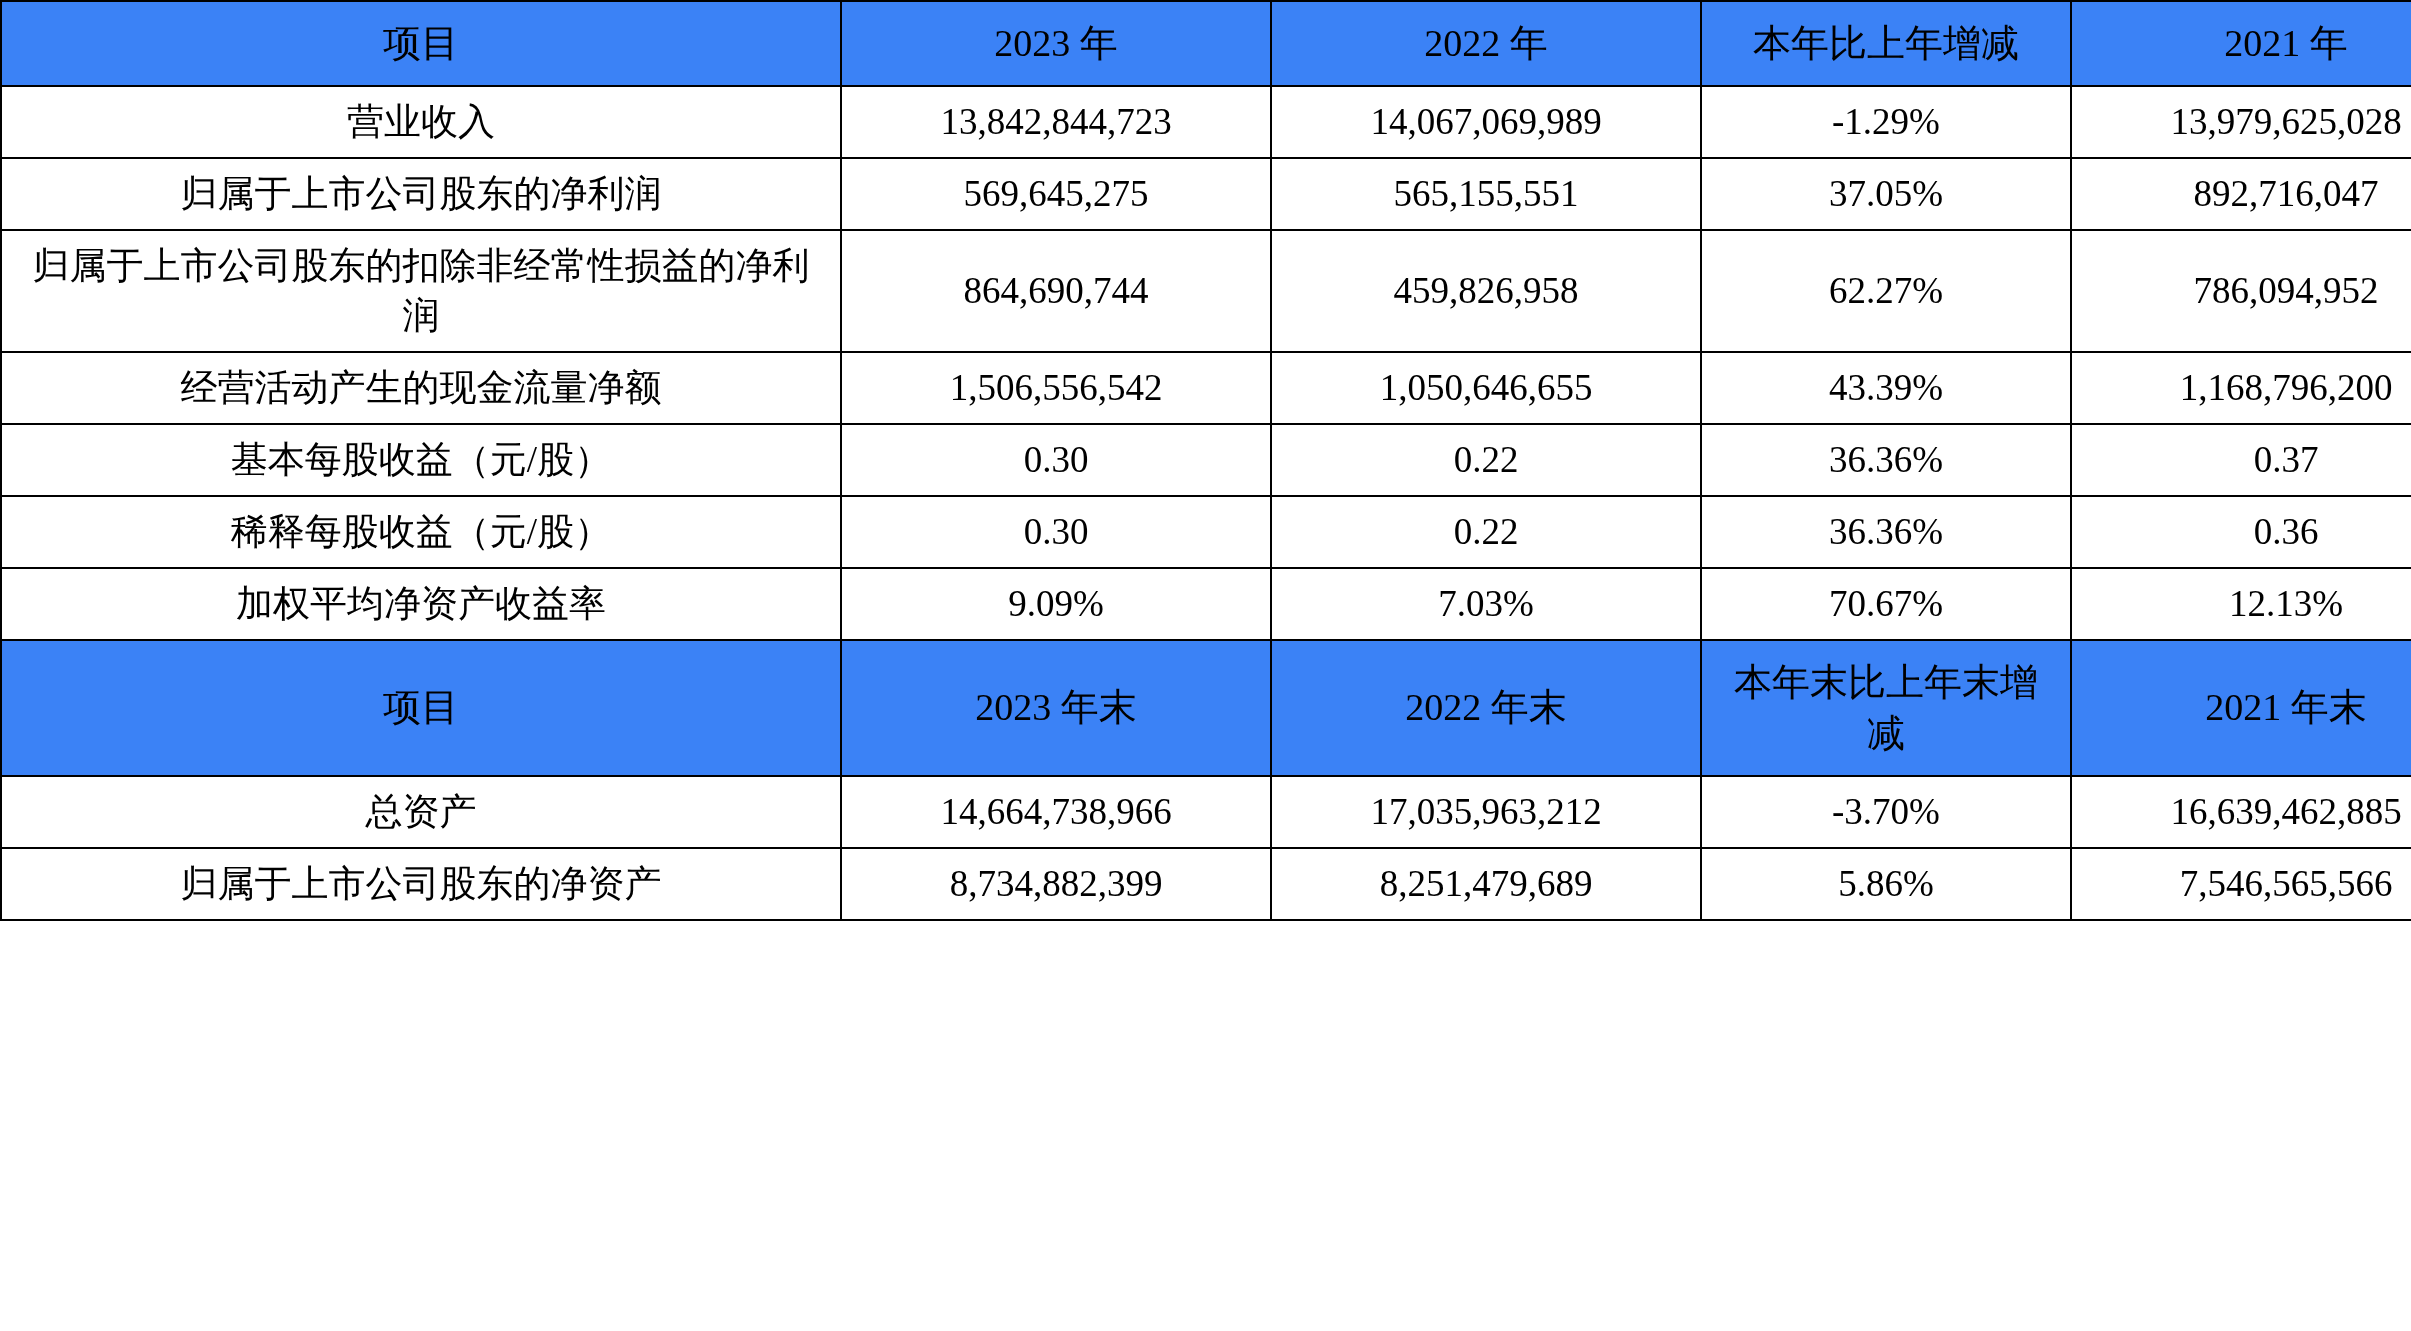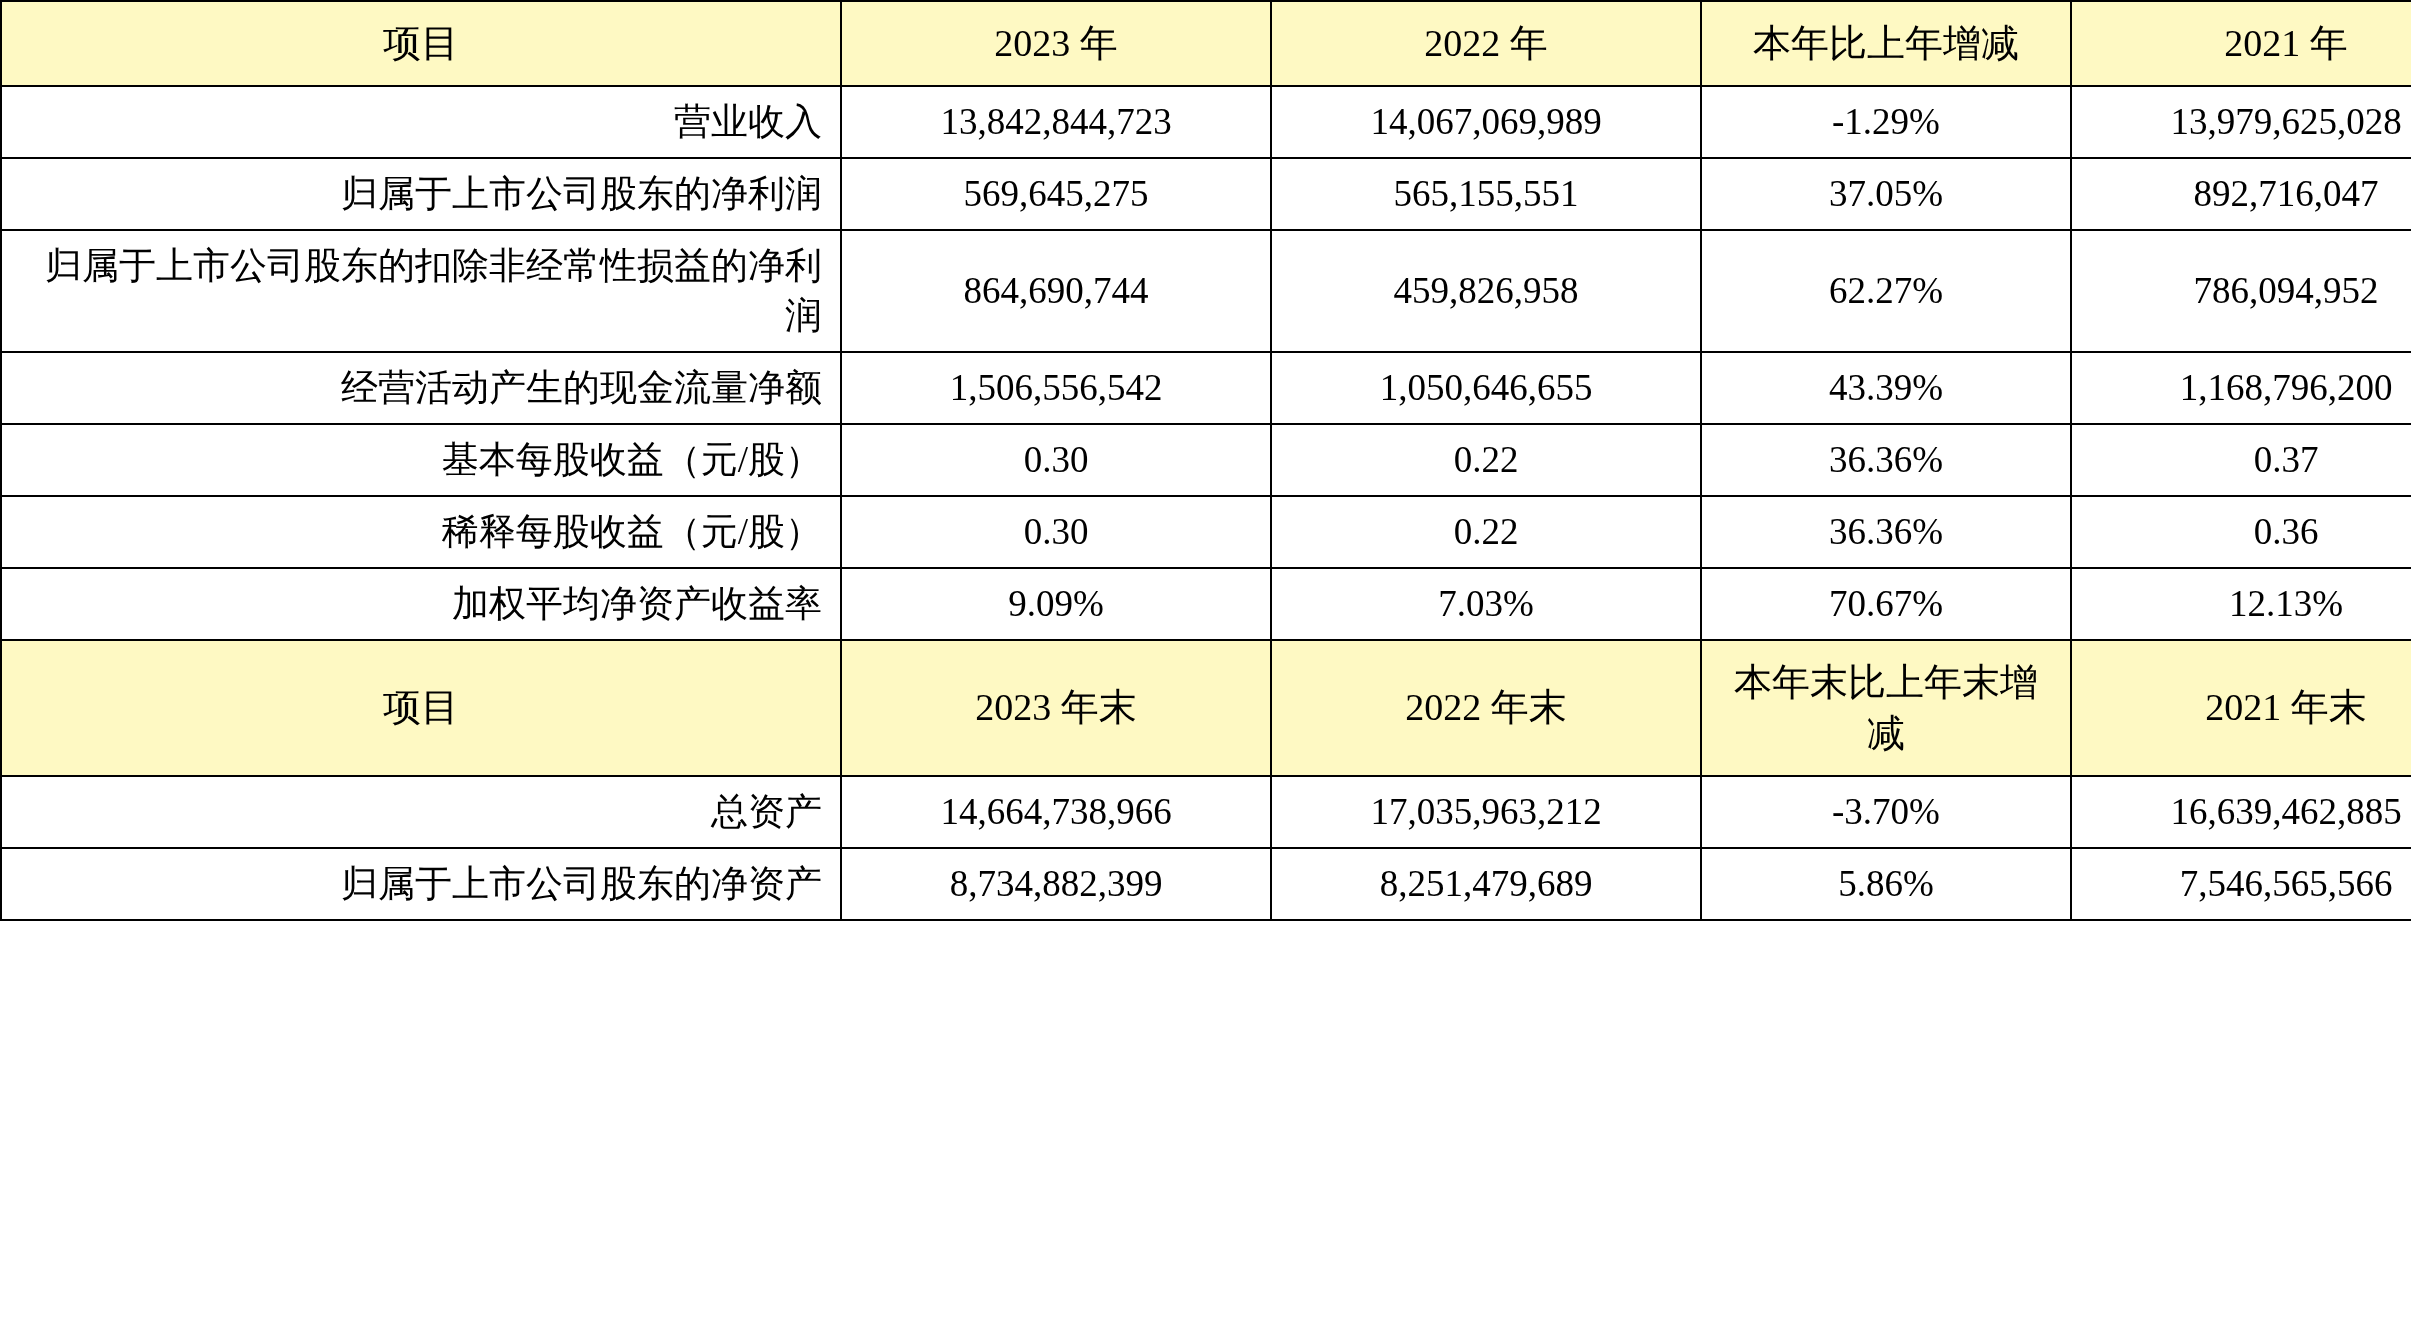--- a/index.html
+++ b/index.html
@@ -35,28 +35,28 @@
     word-break: break-word;
   }
   
   col.c0 { width: 840px; }
   col.c1 { width: 430px; }
   col.c2 { width: 430px; }
   col.c3 { width: 370px; }
   col.c4 { width: 430px; }
 
   tr.header td {
-    background: #fef9c3;
+    background: #3b82f6;
     text-align: center;
     font-size: 38px;
     padding-top: 16px;
     padding-bottom: 16px;
   }
   td.label {
-    text-align: right;
+    text-align: center;
     margin-left: 11px;
   }
   td.num {
     text-align: center;
   }
 </style>
 </head>
 <body>
 
 <div class="sheet">

